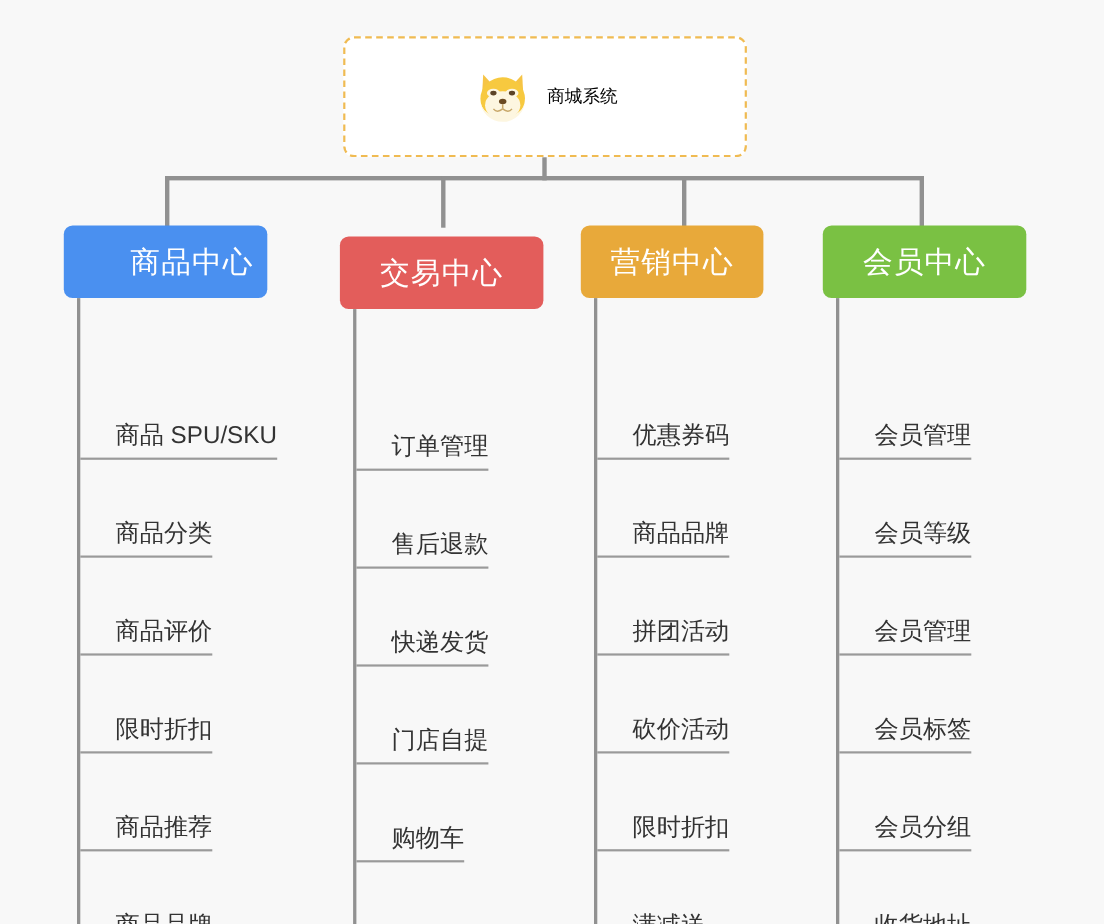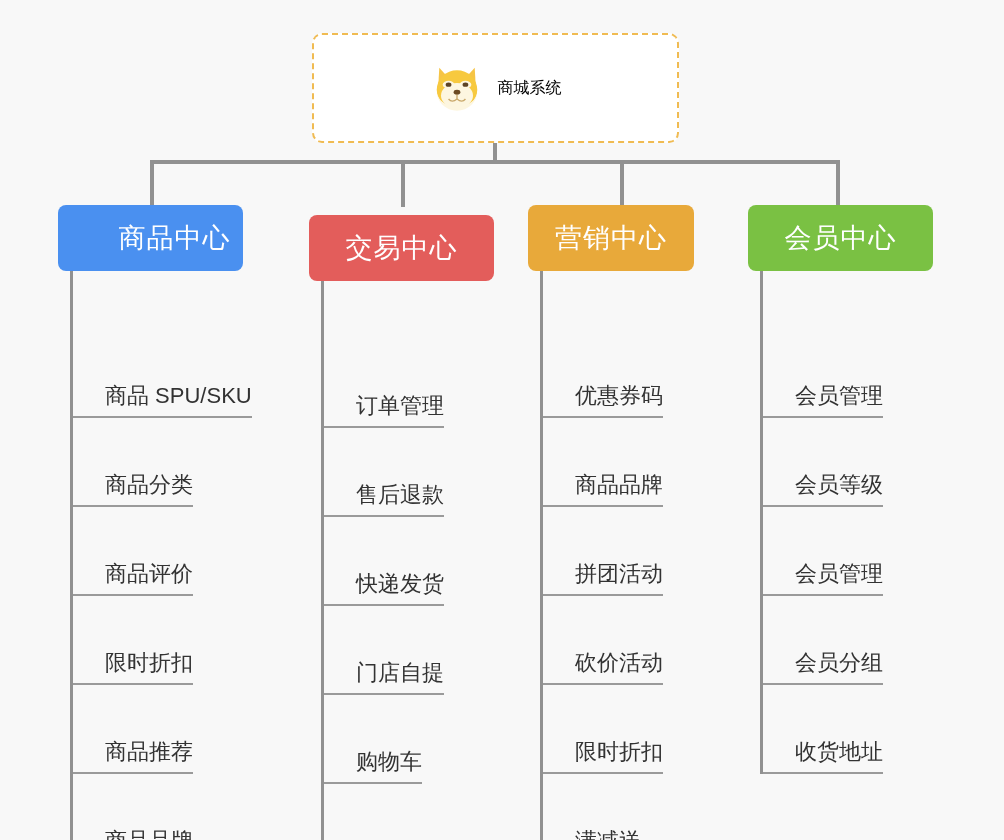--- a/index.html
+++ b/index.html
@@ -209,20 +209,23 @@
       <div class="leaf-item">
           <span class="leaf-label">会员管理</span>
         </div>
       <div class="leaf-item">
           <span class="leaf-label">会员等级</span>
         </div>
       <div class="leaf-item">
           <span class="leaf-label">会员管理</span>
         </div>
       <div class="leaf-item">
+          <span class="leaf-label">会员标签</span>
+        </div>
+      <div class="leaf-item">
           <span class="leaf-label">会员分组</span>
         </div>
       <div class="leaf-item">
           <span class="leaf-label">收货地址</span>
         </div>
     </div>
   </div>
 
 </div>
 

